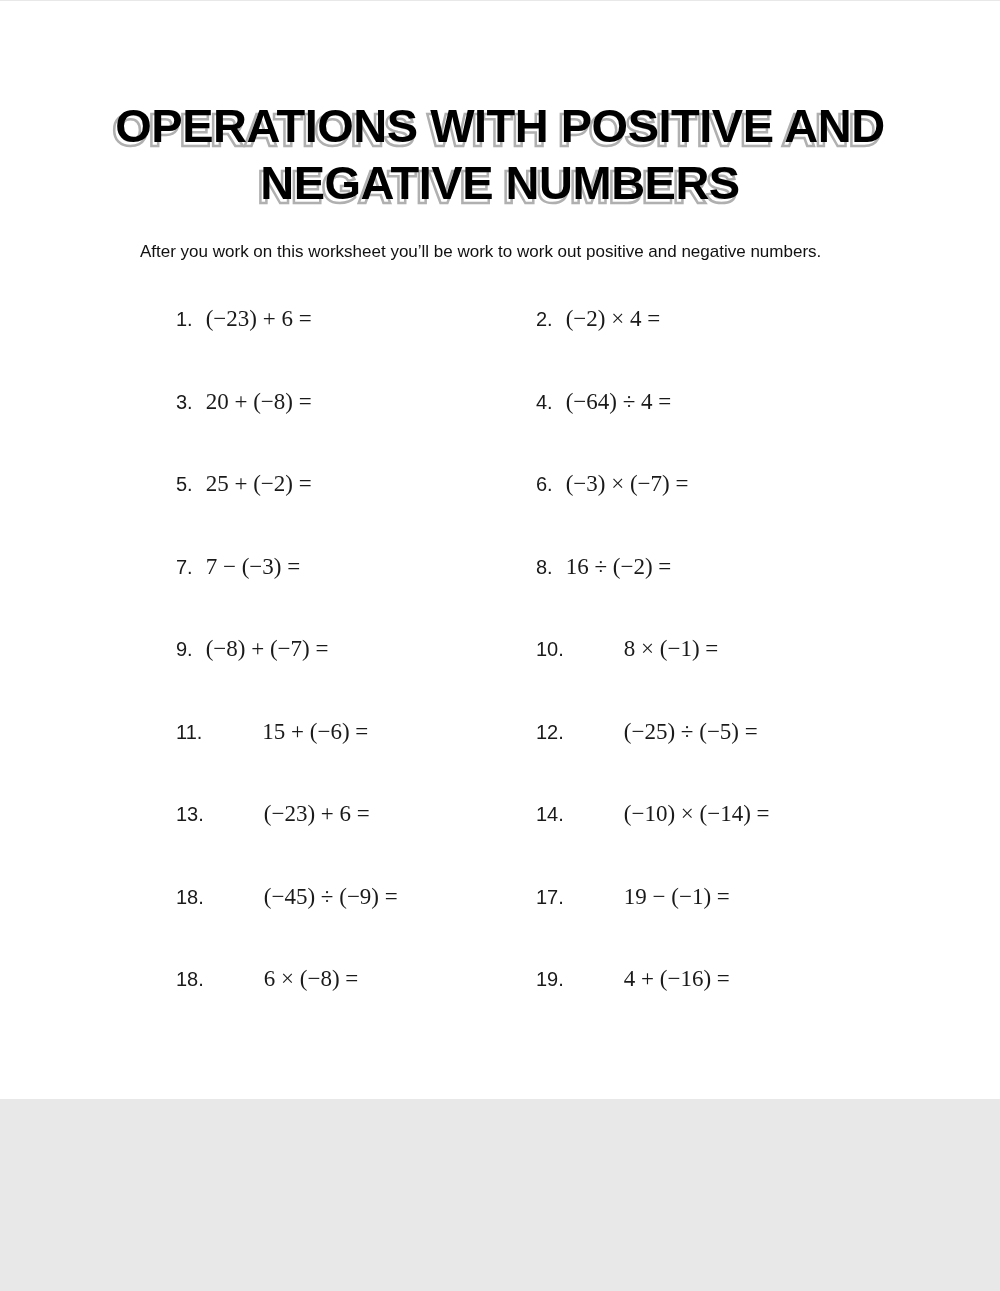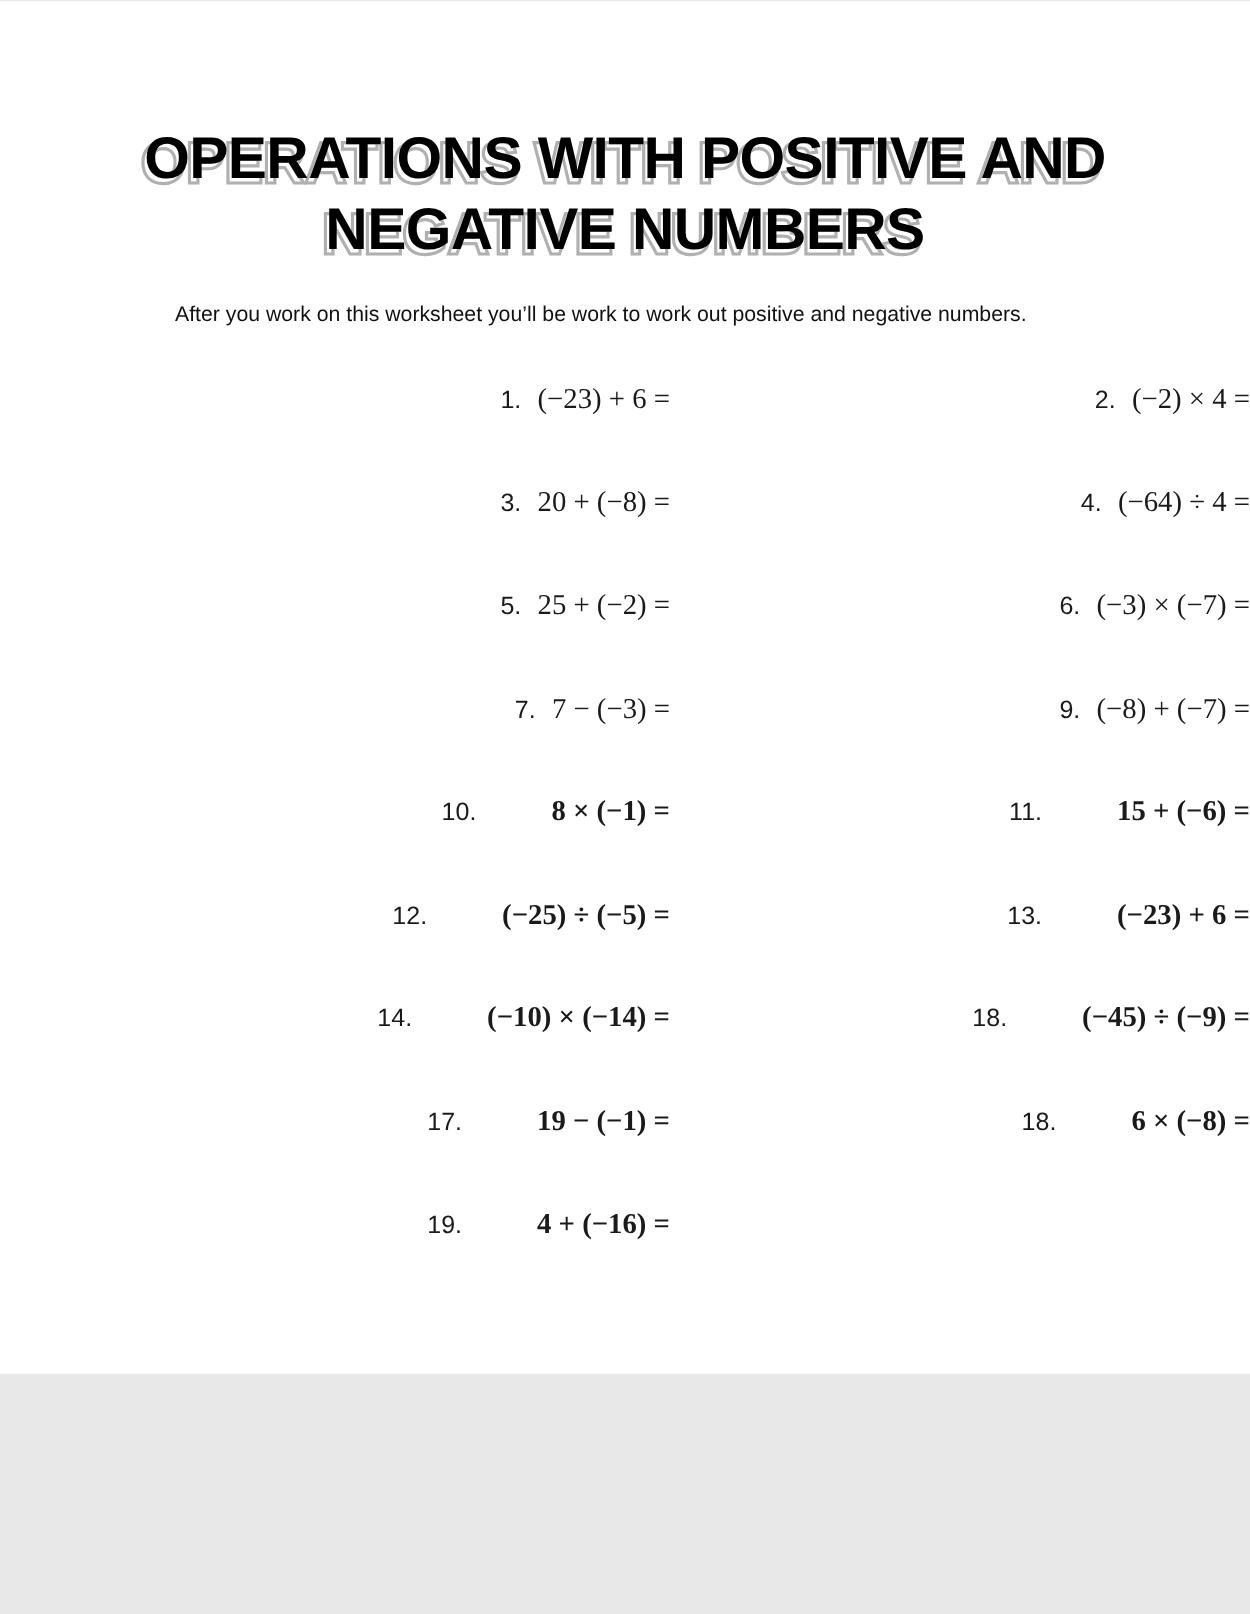--- a/index.html
+++ b/index.html
@@ -45,40 +45,39 @@
     width: 712px;
     font-size: 17px;
     line-height: 25px;
     color: #111;
   }
   
   .problems {
     margin: 42px 0 0 176px;
     display: grid;
     grid-template-columns: 360px auto;
-    text-align: right;
   }
   .problem {
     height: 82.5px;
     white-space: nowrap;
   }
   .pnum {
     display: inline-block;
     font-size: 20px;
     font-family: "Liberation Sans", sans-serif;
     color: #1a1a1a;
   }
   .pexp {
     display: inline-block;
     margin-left: 13px;
     font-size: 23px;
     font-family: "Liberation Serif", serif;
     color: #1a1a1a;
   }
-  .problem.wide .pexp { margin-left: 60px; font-weight: bold; }
+  .problem.wide .pexp { margin-left: 60px; }
 </style>
 </head>
 <body>
 
 <div class="page">
 
   <div class="title">
     <div class="title-line" data-text="OPERATIONS WITH POSITIVE AND">OPERATIONS WITH POSITIVE AND</div>
     <div class="title-line" data-text="NEGATIVE NUMBERS">NEGATIVE NUMBERS</div>
   </div>
@@ -103,20 +102,23 @@
 
     <div class="problem">
       <span class="pnum">5.</span><span class="pexp">25 + (−2) =</span>
     </div>
     <div class="problem">
       <span class="pnum">6.</span><span class="pexp">(−3) × (−7) =</span>
     </div>
 
     <div class="problem">
       <span class="pnum">7.</span><span class="pexp">7 − (−3) =</span>
+    </div>
+    <div class="problem">
+      <span class="pnum">8.</span><span class="pexp">16 ÷ (−2) =</span>
     </div>
 
     <div class="problem">
       <span class="pnum">9.</span><span class="pexp">(−8) + (−7) =</span>
     </div>
     <div class="problem wide">
       <span class="pnum">10.</span><span class="pexp">8 × (−1) =</span>
     </div>
 
     <div class="problem wide">

